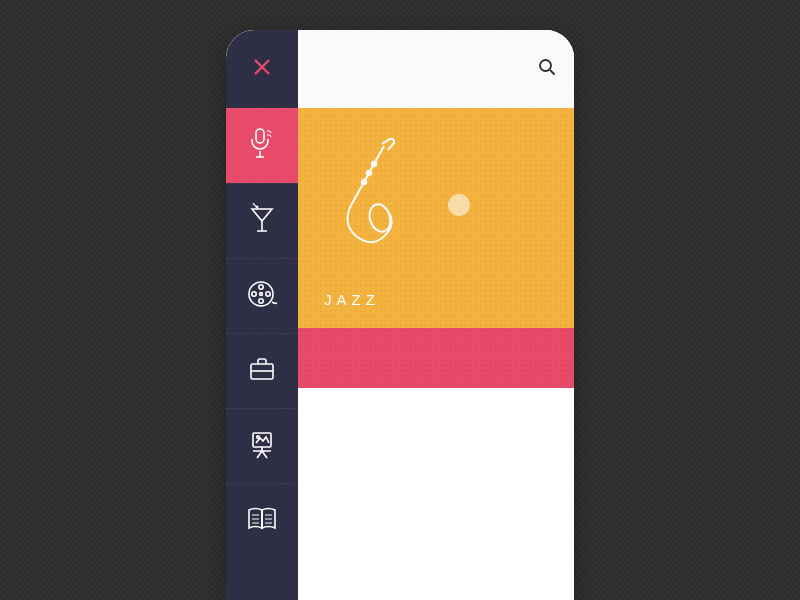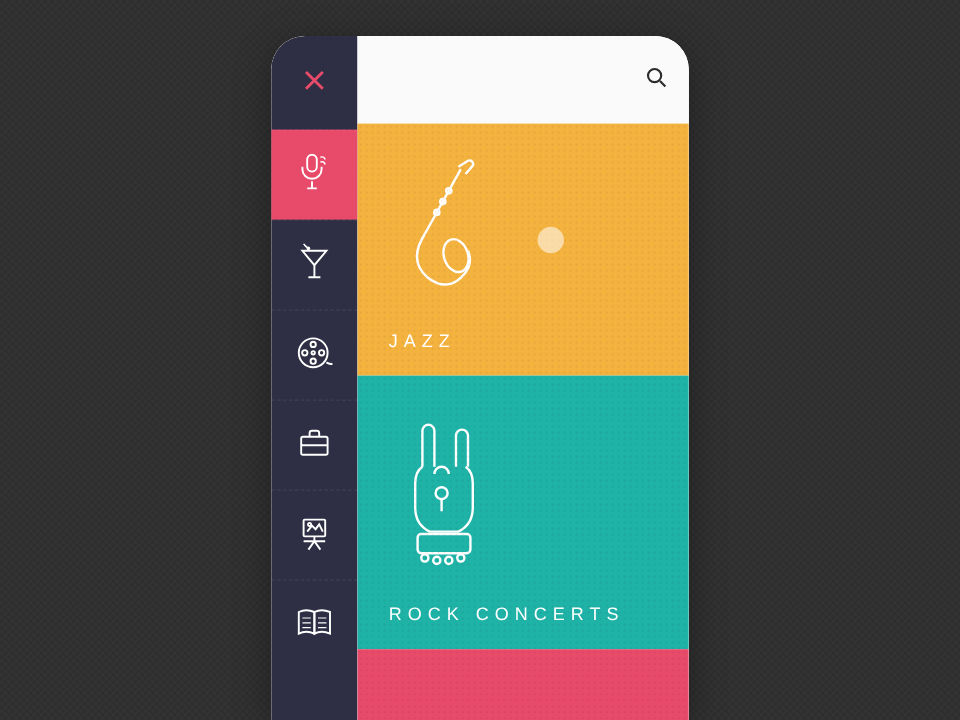--- a/index.html
+++ b/index.html
@@ -215,36 +215,18 @@
           <ellipse cx="56" cy="82" rx="10" ry="14" transform="rotate(-18 56 82)"></ellipse>
           <circle cx="50" cy="28" r="2.2"></circle>
           <circle cx="45" cy="37" r="2.2"></circle>
           <circle cx="40" cy="46" r="2.2"></circle>
         </svg>
       </span>
       <span class="dot" style="left:150px; top:86px;"></span>
       <div class="card-title">JAZZ</div>
     </section>
 
-    <section class="card card-rock texture">
-      <span>
-        <svg width="90" height="150" viewBox="0 0 90 150">
-          <path d="M28 48 v-30 a5 5 0 0 1 10 0 v30"></path>
-          <path d="M56 48 v-26 a5 5 0 0 1 10 0 v26"></path>
-          <path d="M38 54 a6 6 0 0 1 12 0"></path>
-          <path d="M28 48 q-6 4 -6 14 v20 q0 14 12 20 h24 q12 -6 12 -20 v-20 q0 -10 -6 -14"></path>
-          <circle cx="44" cy="70" r="5"></circle>
-          <path d="M44 75 v10"></path>
-          <rect x="24" y="104" width="44" height="16" rx="3"></rect>
-          <circle cx="30" cy="124" r="3"></circle>
-            <circle cx="40" cy="126" r="3"></circle>
-            <circle cx="50" cy="126" r="3"></circle>
-            <circle cx="60" cy="124" r="3"></circle>
-        </svg>
-      </span>
-      <div class="card-title">ROCK CONCERTS</div>
-    </section>
 
     <section class="card card-next texture"></section>
 
   </main>
 
 </div>
 
 </body></html>

